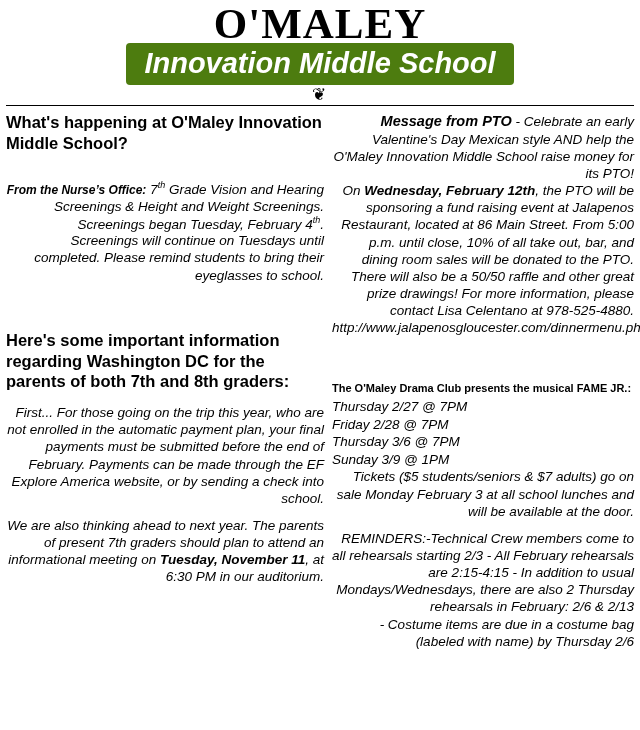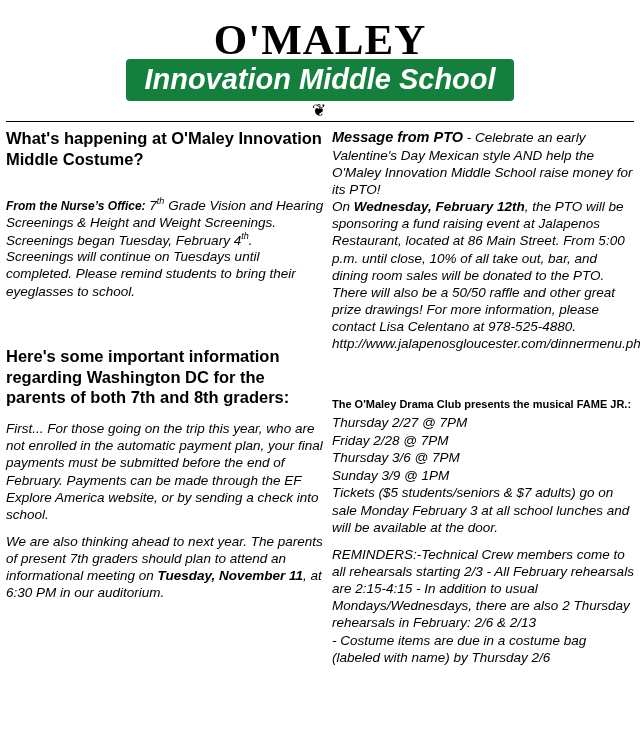--- a/index.html
+++ b/index.html
@@ -12,40 +12,40 @@
     height: 730px;
     font-family: "Liberation Sans", sans-serif;
     color: #000000;
     overflow: hidden;
   }
   .page {
     width: 640px;
     height: 730px;
     position: relative;
     box-sizing: border-box;
-    padding: 16px 6px;
+    padding: 0 6px;
   }
 
   
   .masthead {
     text-align: center;
     padding-top: 2px;
   }
   .omaley-wordmark {
     font-family: "Liberation Serif", serif;
     font-weight: bold;
     font-size: 43px;
     letter-spacing: 1px;
     line-height: 1.0;
     margin: 0;
     position: relative;
     display: inline-block;
   }
   .banner {
-    background: #15803d;
+    background: #4d7c0f;
     color: #ffffff;
     font-family: "Liberation Sans", sans-serif;
     font-weight: bold;
     font-style: italic;
     font-size: 29px;
     line-height: 1.25;
     padding: 2px 18px 4px 18px;
     display: inline-block;
     border-radius: 4px;
     margin-top: -2px;
@@ -135,42 +135,42 @@
     margin: 0;
     padding: 0;
     list-style: none;
   }
   .showlist li {
     font-family: "Liberation Sans", sans-serif;
     font-style: italic;
     font-size: 13.5px;
     line-height: 1.3;
   }
-  p { margin: 0; }
+  p { margin: 0; text-align: right; }
 </style>
 </head>
 <body>
 
 <div class="page">
 
   <div class="masthead">
     <div class="omaley-wordmark">O'MALEY</div>
     <div>
       <div class="banner">Innovation Middle School</div>
     </div>
     <div class="flourish">❦</div>
   </div>
 
   <hr class="rule">
 
   <div class="columns">
 
     <div class="col-left">
 
-      <h2 class="sec">What's happening at O'Maley Innovation Middle Costume?</h2>
+      <h2 class="sec">What's happening at O'Maley Innovation Middle School?</h2>
 
       <div class="spacer-md"></div>
 
       <p class="body-ital">
         <span class="inline-head">From the Nurse’s Office:</span><span> 7</span><sup>th</sup><span> Grade Vision and Hearing Screenings &amp; Height and Weight Screenings.</span>
       </p>
       <p class="body-ital">
         <span>Screenings began Tuesday, February 4</span><sup>th</sup><span>.</span>
       </p>
       <p class="body-ital">Screenings will continue on Tuesdays until completed. Please remind students to bring their eyeglasses to school.</p>

